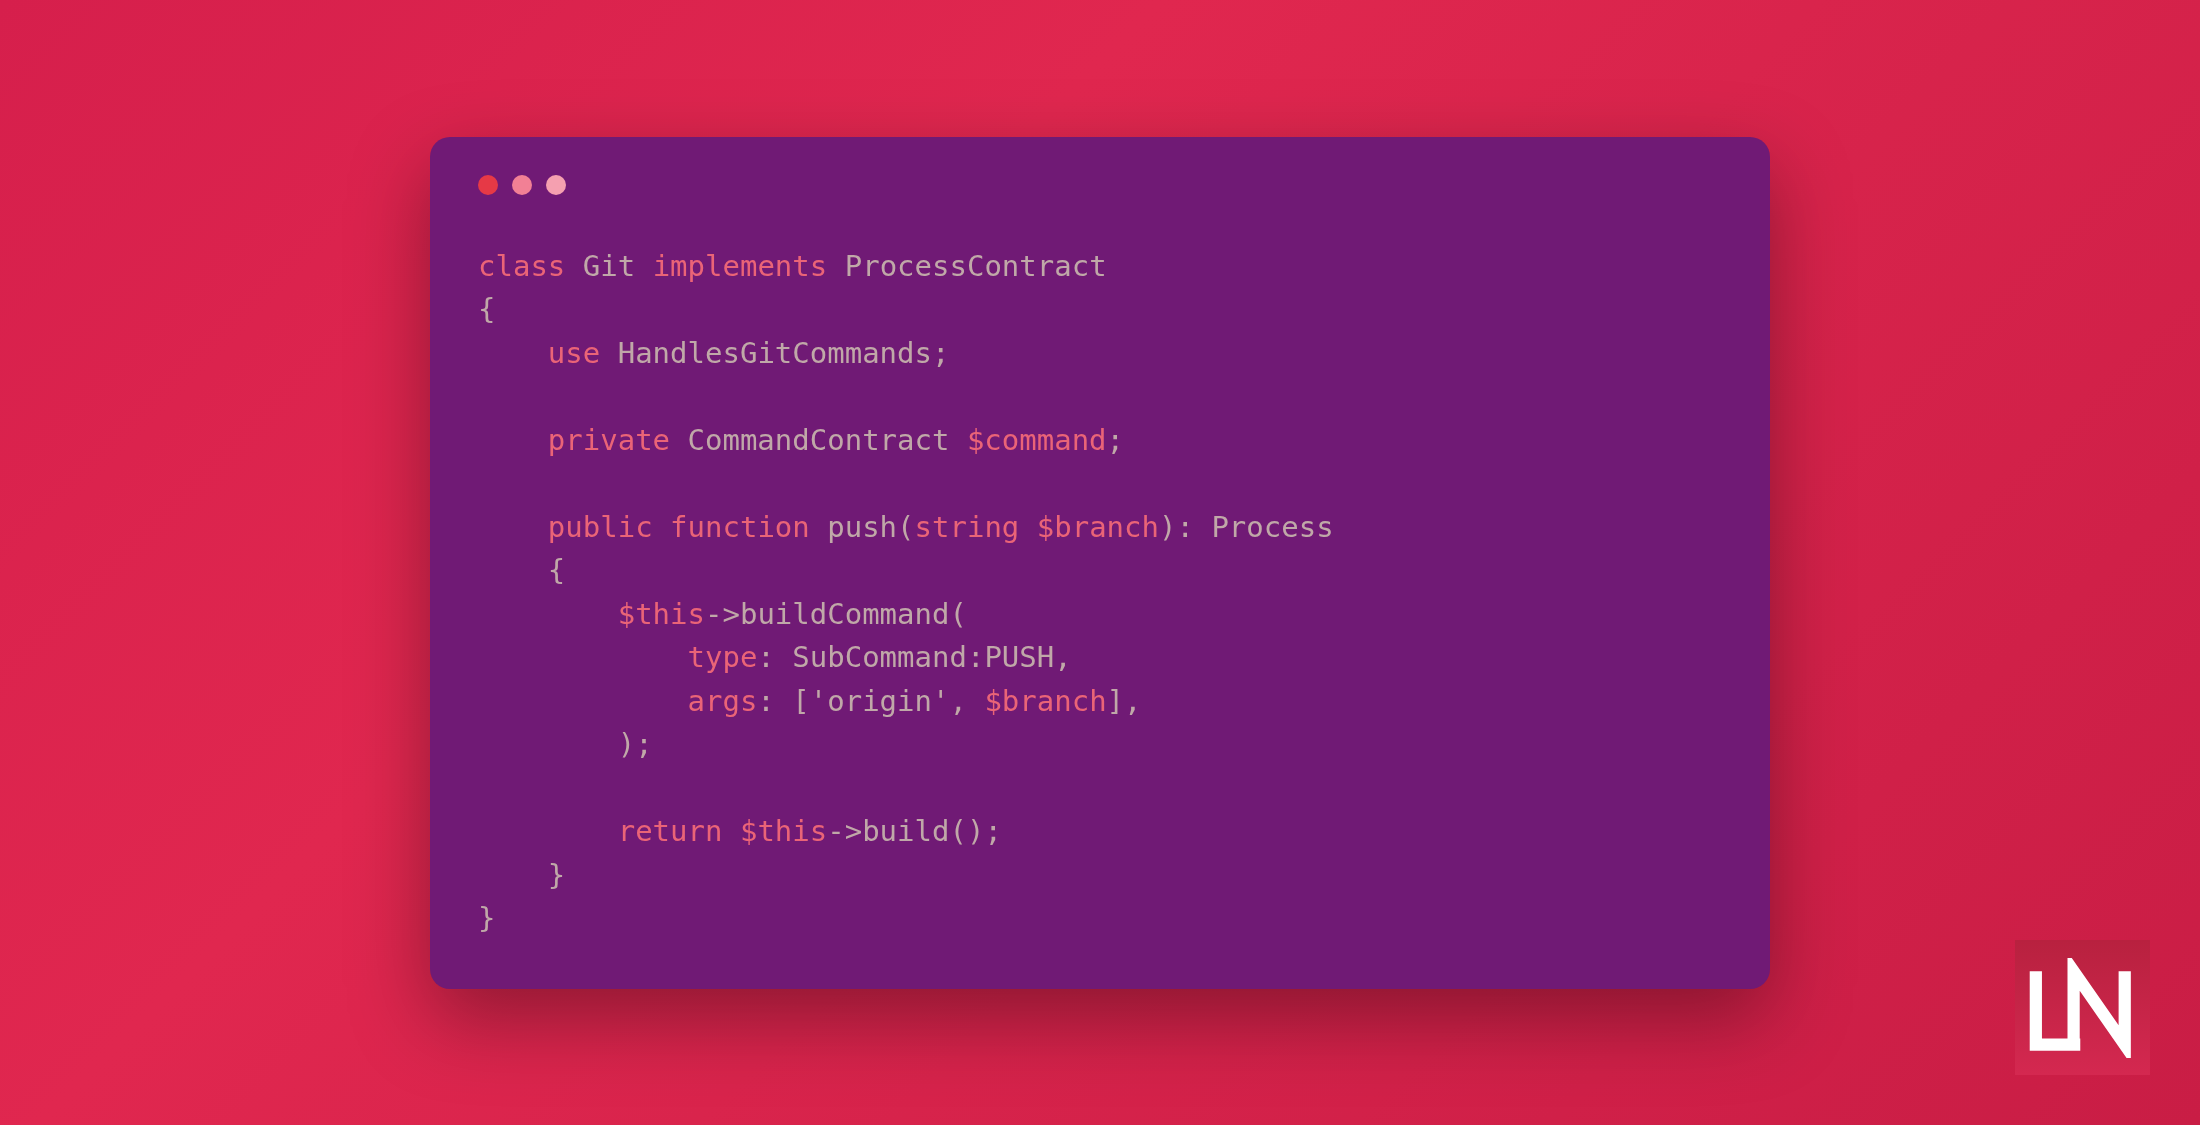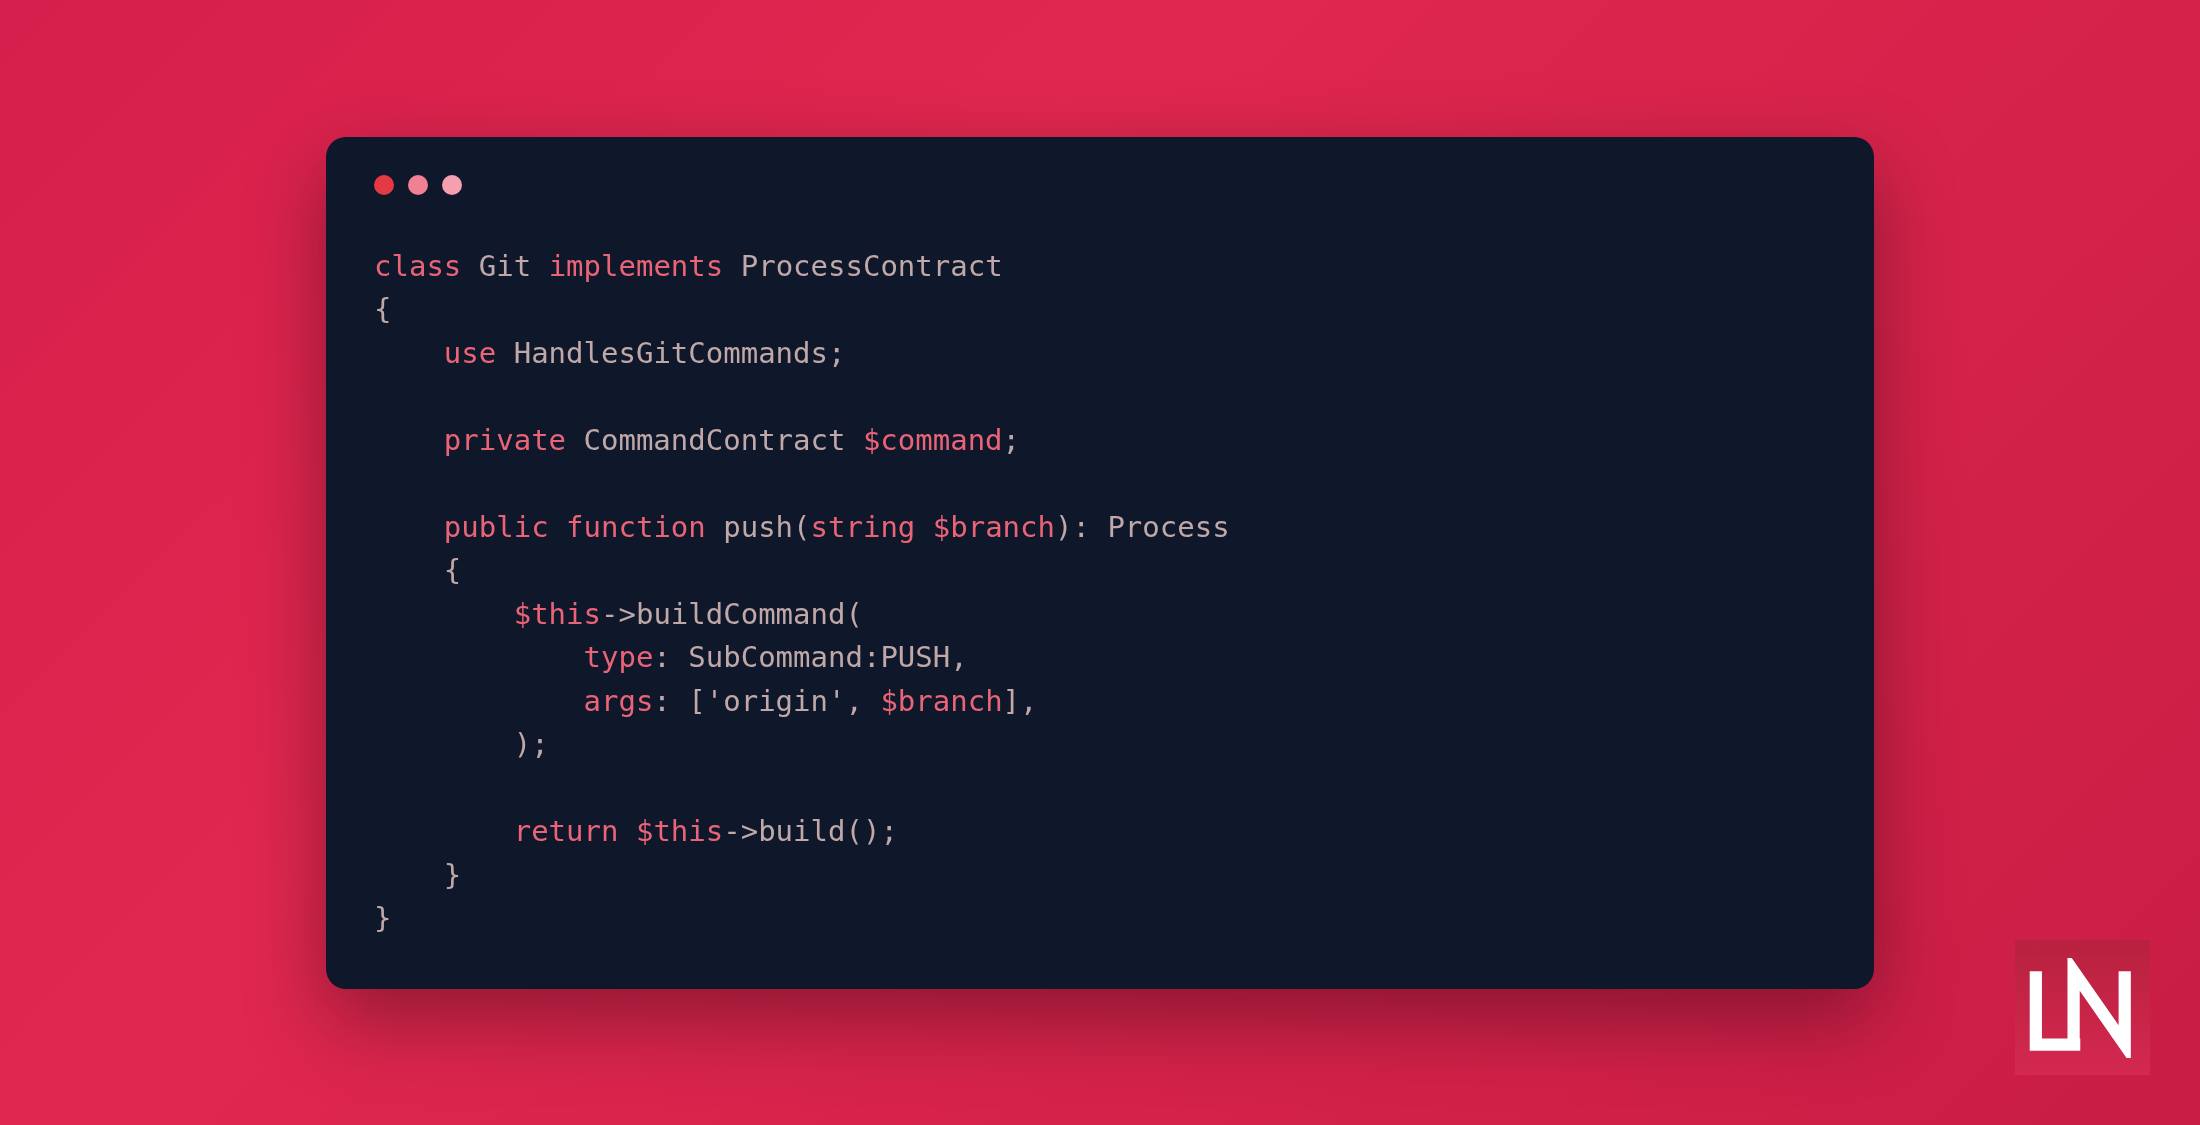--- a/index.html
+++ b/index.html
@@ -9,22 +9,22 @@
     height: 1125px;
     background: linear-gradient(135deg, #d61f4c 0%, #e0274f 35%, #c91d45 100%);
     display: flex;
     align-items: center;
     justify-content: center;
     position: relative;
     overflow: hidden;
   }
   
   .code-window {
-    width: 1548px;
-    background: #0f172a;
+    width: 1340px;
+    background: #701a75;
     border-radius: 20px;
     box-shadow: 0 30px 80px rgba(0,0,0,0.35);
     padding: 38px 48px 48px 48px;
   }
   
   .window-controls {
     display: flex;
     gap: 14px;
     margin-bottom: 50px;
   }

